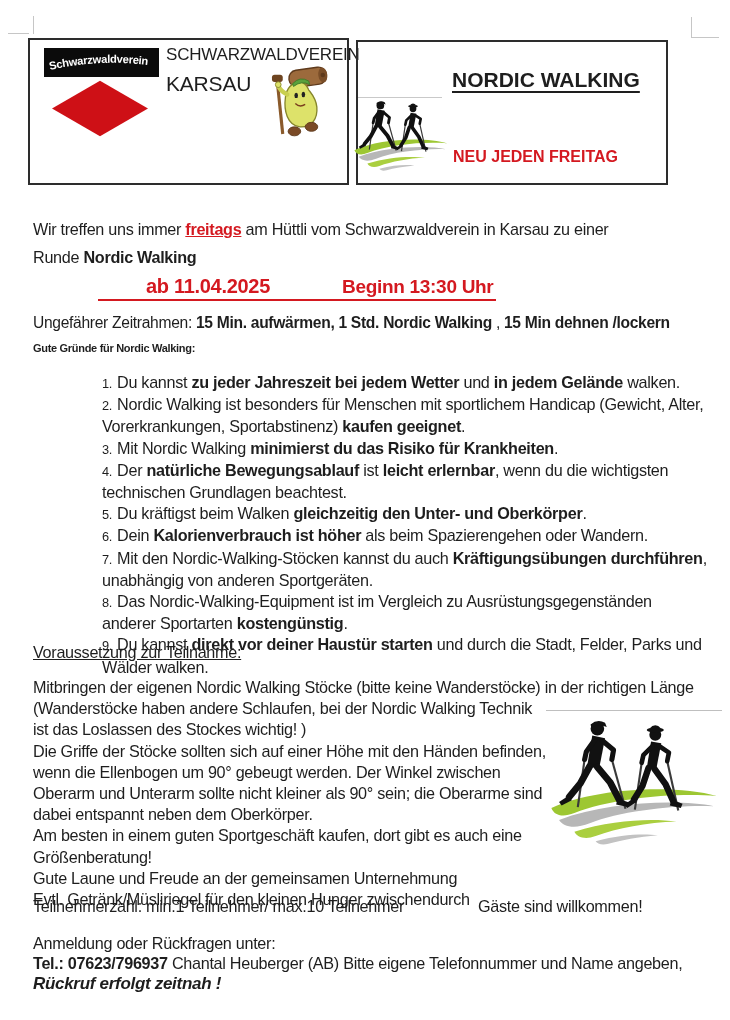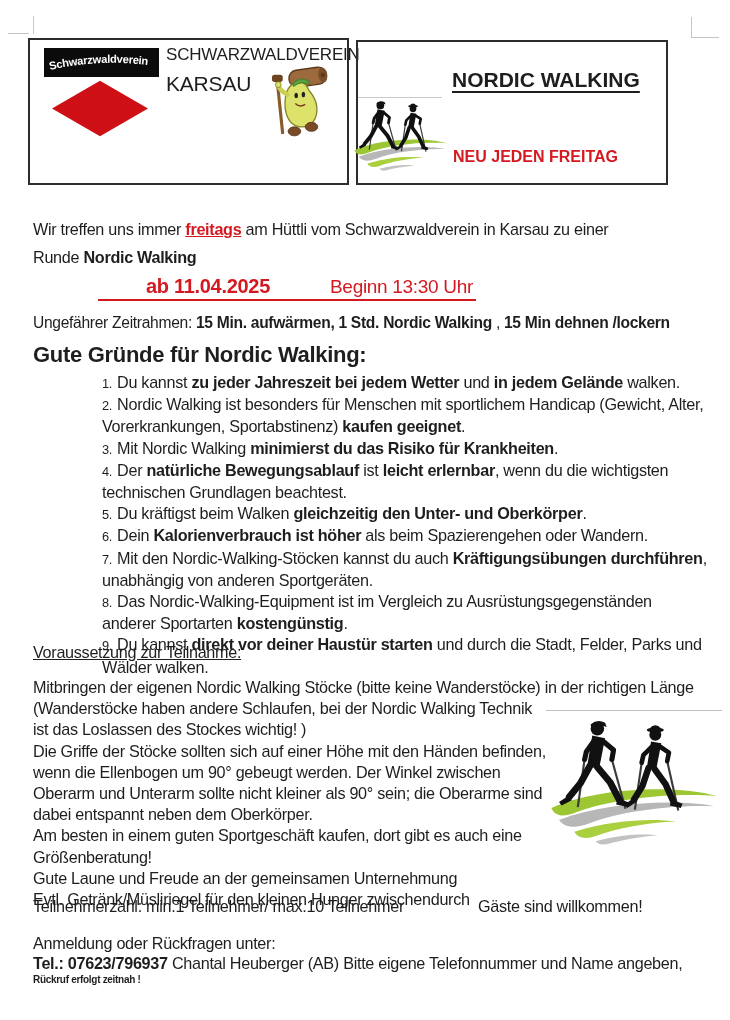--- a/index.html
+++ b/index.html
@@ -29,35 +29,35 @@
   .hdr-title{left:94px;top:26px;font-size:21px;font-weight:700;text-decoration:underline;text-decoration-thickness:2px;text-underline-offset:4px;letter-spacing:0;}
   .hdr-grayline{left:0;top:55px;width:84px;height:1px;background:#c9c9c9;}
   .walkers-sm{left:-5px;top:56px;width:96px;height:75px;}
   .hdr-subtitle{left:95px;top:106px;font-size:16px;font-weight:700;color:var(--accent-red,#d41920);letter-spacing:0;}
   
   .intro{left:33px;top:215px;font-size:16.2px;line-height:28px;width:680px;}
   .dateline{left:98px;top:275px;}
   .dl-wrap{display:inline-block;border-bottom:2px solid var(--accent-red,#d41920);padding:0 3px 1px 0;}
   .dl-date{font-size:20px;font-weight:700;color:var(--accent-red,#d41920);margin-left:48px;}
   .dl-gap{display:inline-block;width:60px;}
-  .dl-time{font-size:19px;font-weight:400;color:var(--accent-red,#d41920);}
+  .dl-time{font-size:19px;font-weight:700;color:var(--accent-red,#d41920);margin-left:12px;}
   .timeframe{left:33px;top:314px;font-size:15.6px;width:690px;white-space:nowrap;}
-  .reasons-h{left:33px;top:342px;font-size:22px;font-weight:700;}
+  .reasons-h{left:33px;top:342px;font-size:11px;font-weight:700;}
   .reasons-list{left:102px;top:372px;width:606px;font-size:16.2px;line-height:21.2px;}
   .num{font-size:12.8px;margin-right:5px;}
   .req-h{left:33px;top:643px;font-size:16.2px;text-decoration:underline;}
   .req-body{left:33px;top:677px;font-size:16.2px;line-height:21.2px;width:700px;}
   .req-img{left:546px;top:710px;width:176px;}
   .req-img-line{height:1px;background:#bfbfbf;margin-bottom:5px;}
   .walkers-lg{width:176px;height:132px;display:block;}
   .participants{left:33px;top:897px;font-size:16.2px;width:680px;height:20px;}
   .part-right{position:absolute;left:445px;top:0;}
   .reg1{left:33px;top:934px;font-size:16.2px;}
   .reg2{left:33px;top:954px;font-size:16.2px;width:695px;white-space:nowrap;}
-  .reg3{left:33px;top:974px;font-size:10px;font-weight:700;}
+  .reg3{left:33px;top:974px;font-size:17px;font-weight:700;font-style:italic;}
   .defs-hidden{position:absolute;width:0;height:0;overflow:hidden;}
 </style>
 </head>
 <body>
 
 <svg class="defs-hidden" xmlns="http://www.w3.org/2000/svg" aria-hidden="true">
   <symbol id="sym-walkers" viewBox="0 0 200 155">
     <path d="M3,108 C55,84 150,80 197,94 C150,90 75,96 30,114 C15,120 6,116 3,108 Z" fill="#9dc732"></path>
     <path d="M12,122 C70,100 155,98 194,106 C152,104 85,111 48,126 C30,133 17,130 12,122 Z" fill="#b7b7b7"></path>
     <path d="M30,136 C75,122 120,120 150,124 C115,125 80,132 55,141 C42,146 33,142 30,136 Z" fill="#aacf3f"></path>

